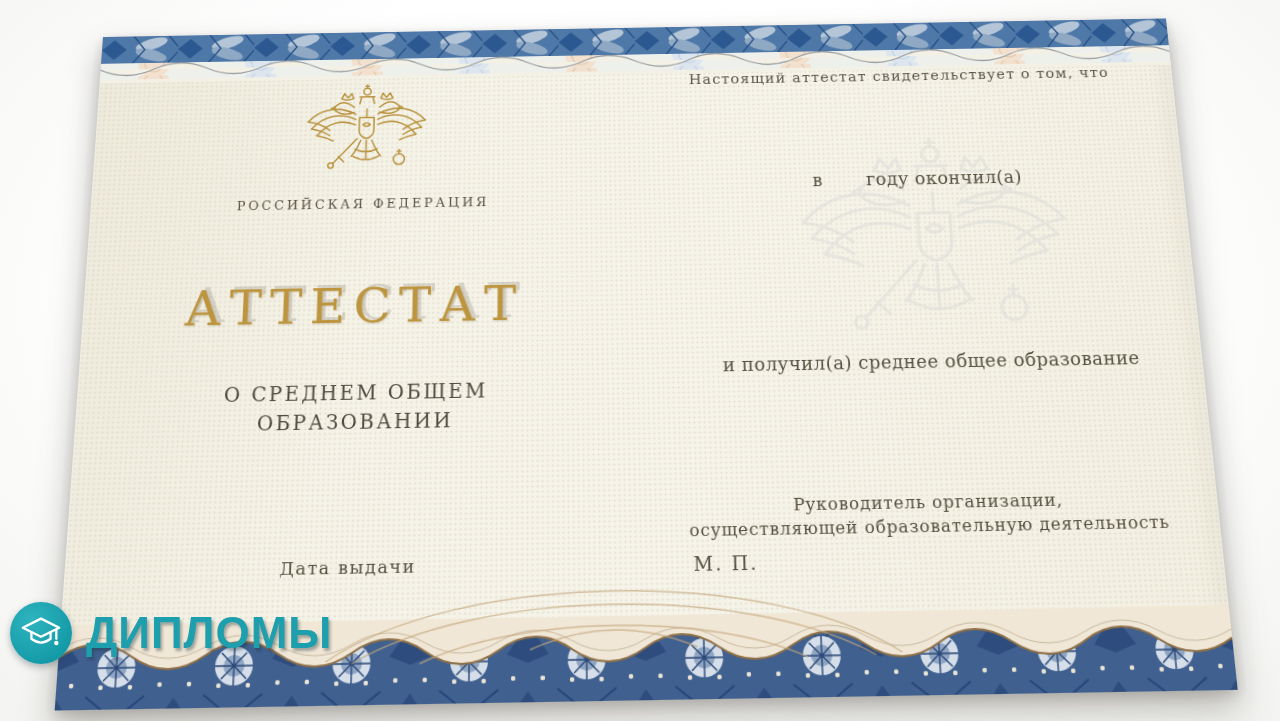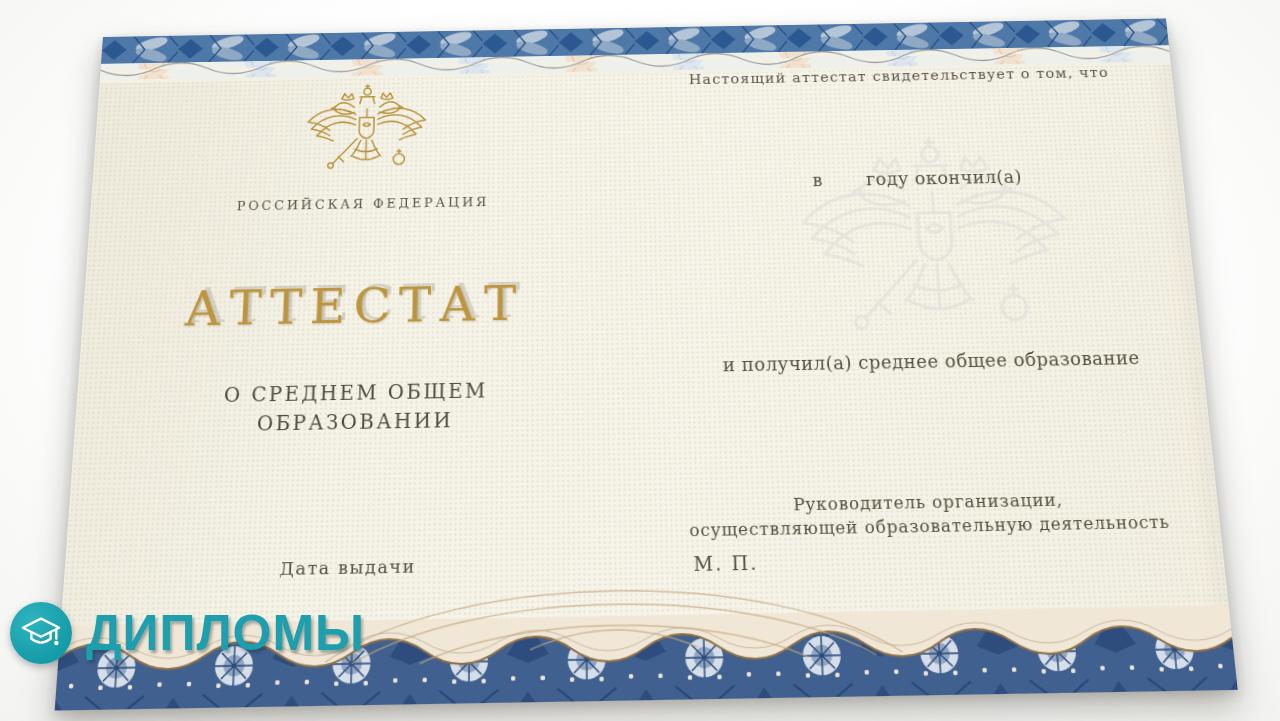--- a/index.html
+++ b/index.html
@@ -73,21 +73,21 @@
     width:62px; height:62px; border-radius:50%;
     background: radial-gradient(circle at 35% 30%, #2db4be, #149aa7 75%);
     box-shadow: 0 3px 7px rgba(40,60,65,.35);
     display:flex; align-items:center; justify-content:center;
     flex:0 0 auto;
   }
   .logo-circle svg { width:46px; height:46px; }
   .logo-text {
     margin-left:14px; margin-top:0;
     font-family:"Liberation Sans", sans-serif; font-weight:bold;
-    font-size:50px; letter-spacing:1px; color:#1e9fad;
+    font-size:44px; letter-spacing:1px; color:#1e9fad;
     text-shadow: 2px 3px 3px rgba(25,50,58,.38);
   }
 </style>
 </head>
 <body>
 
 <svg width="0" height="0" style="position:absolute">
   <defs>
     <g id="eagleg" fill="none" stroke-linecap="round" stroke-linejoin="round" stroke-width="1.6">
 

